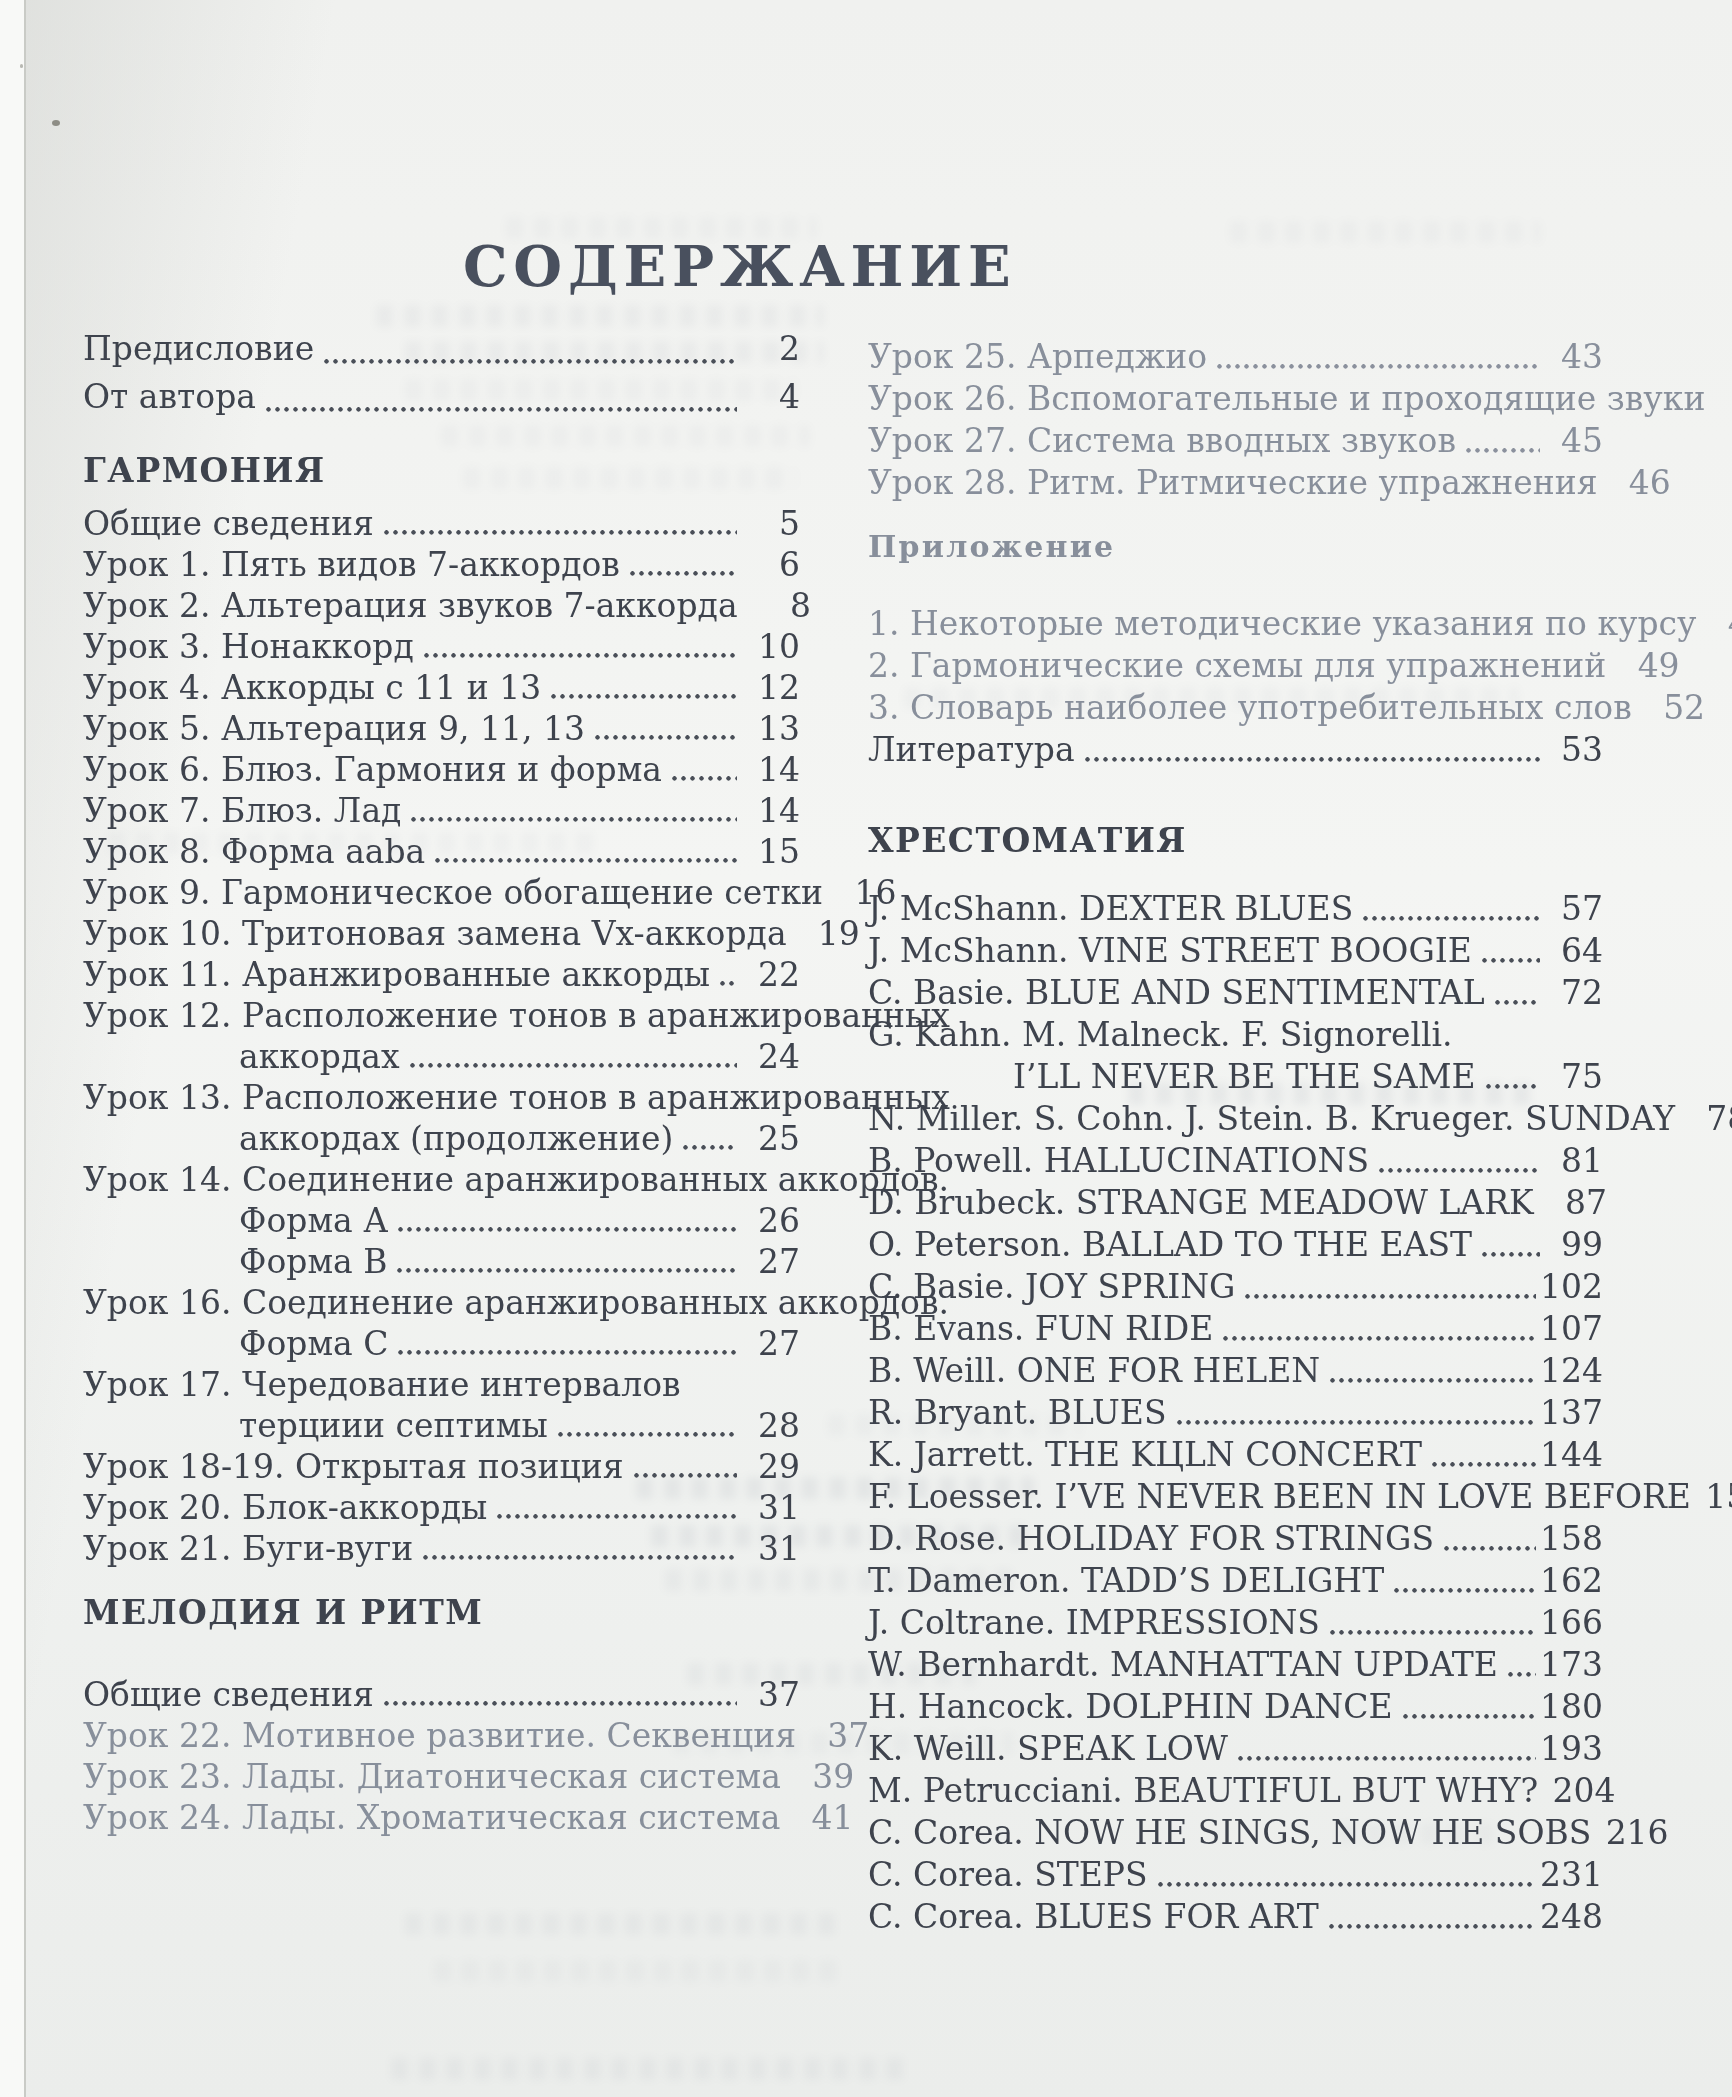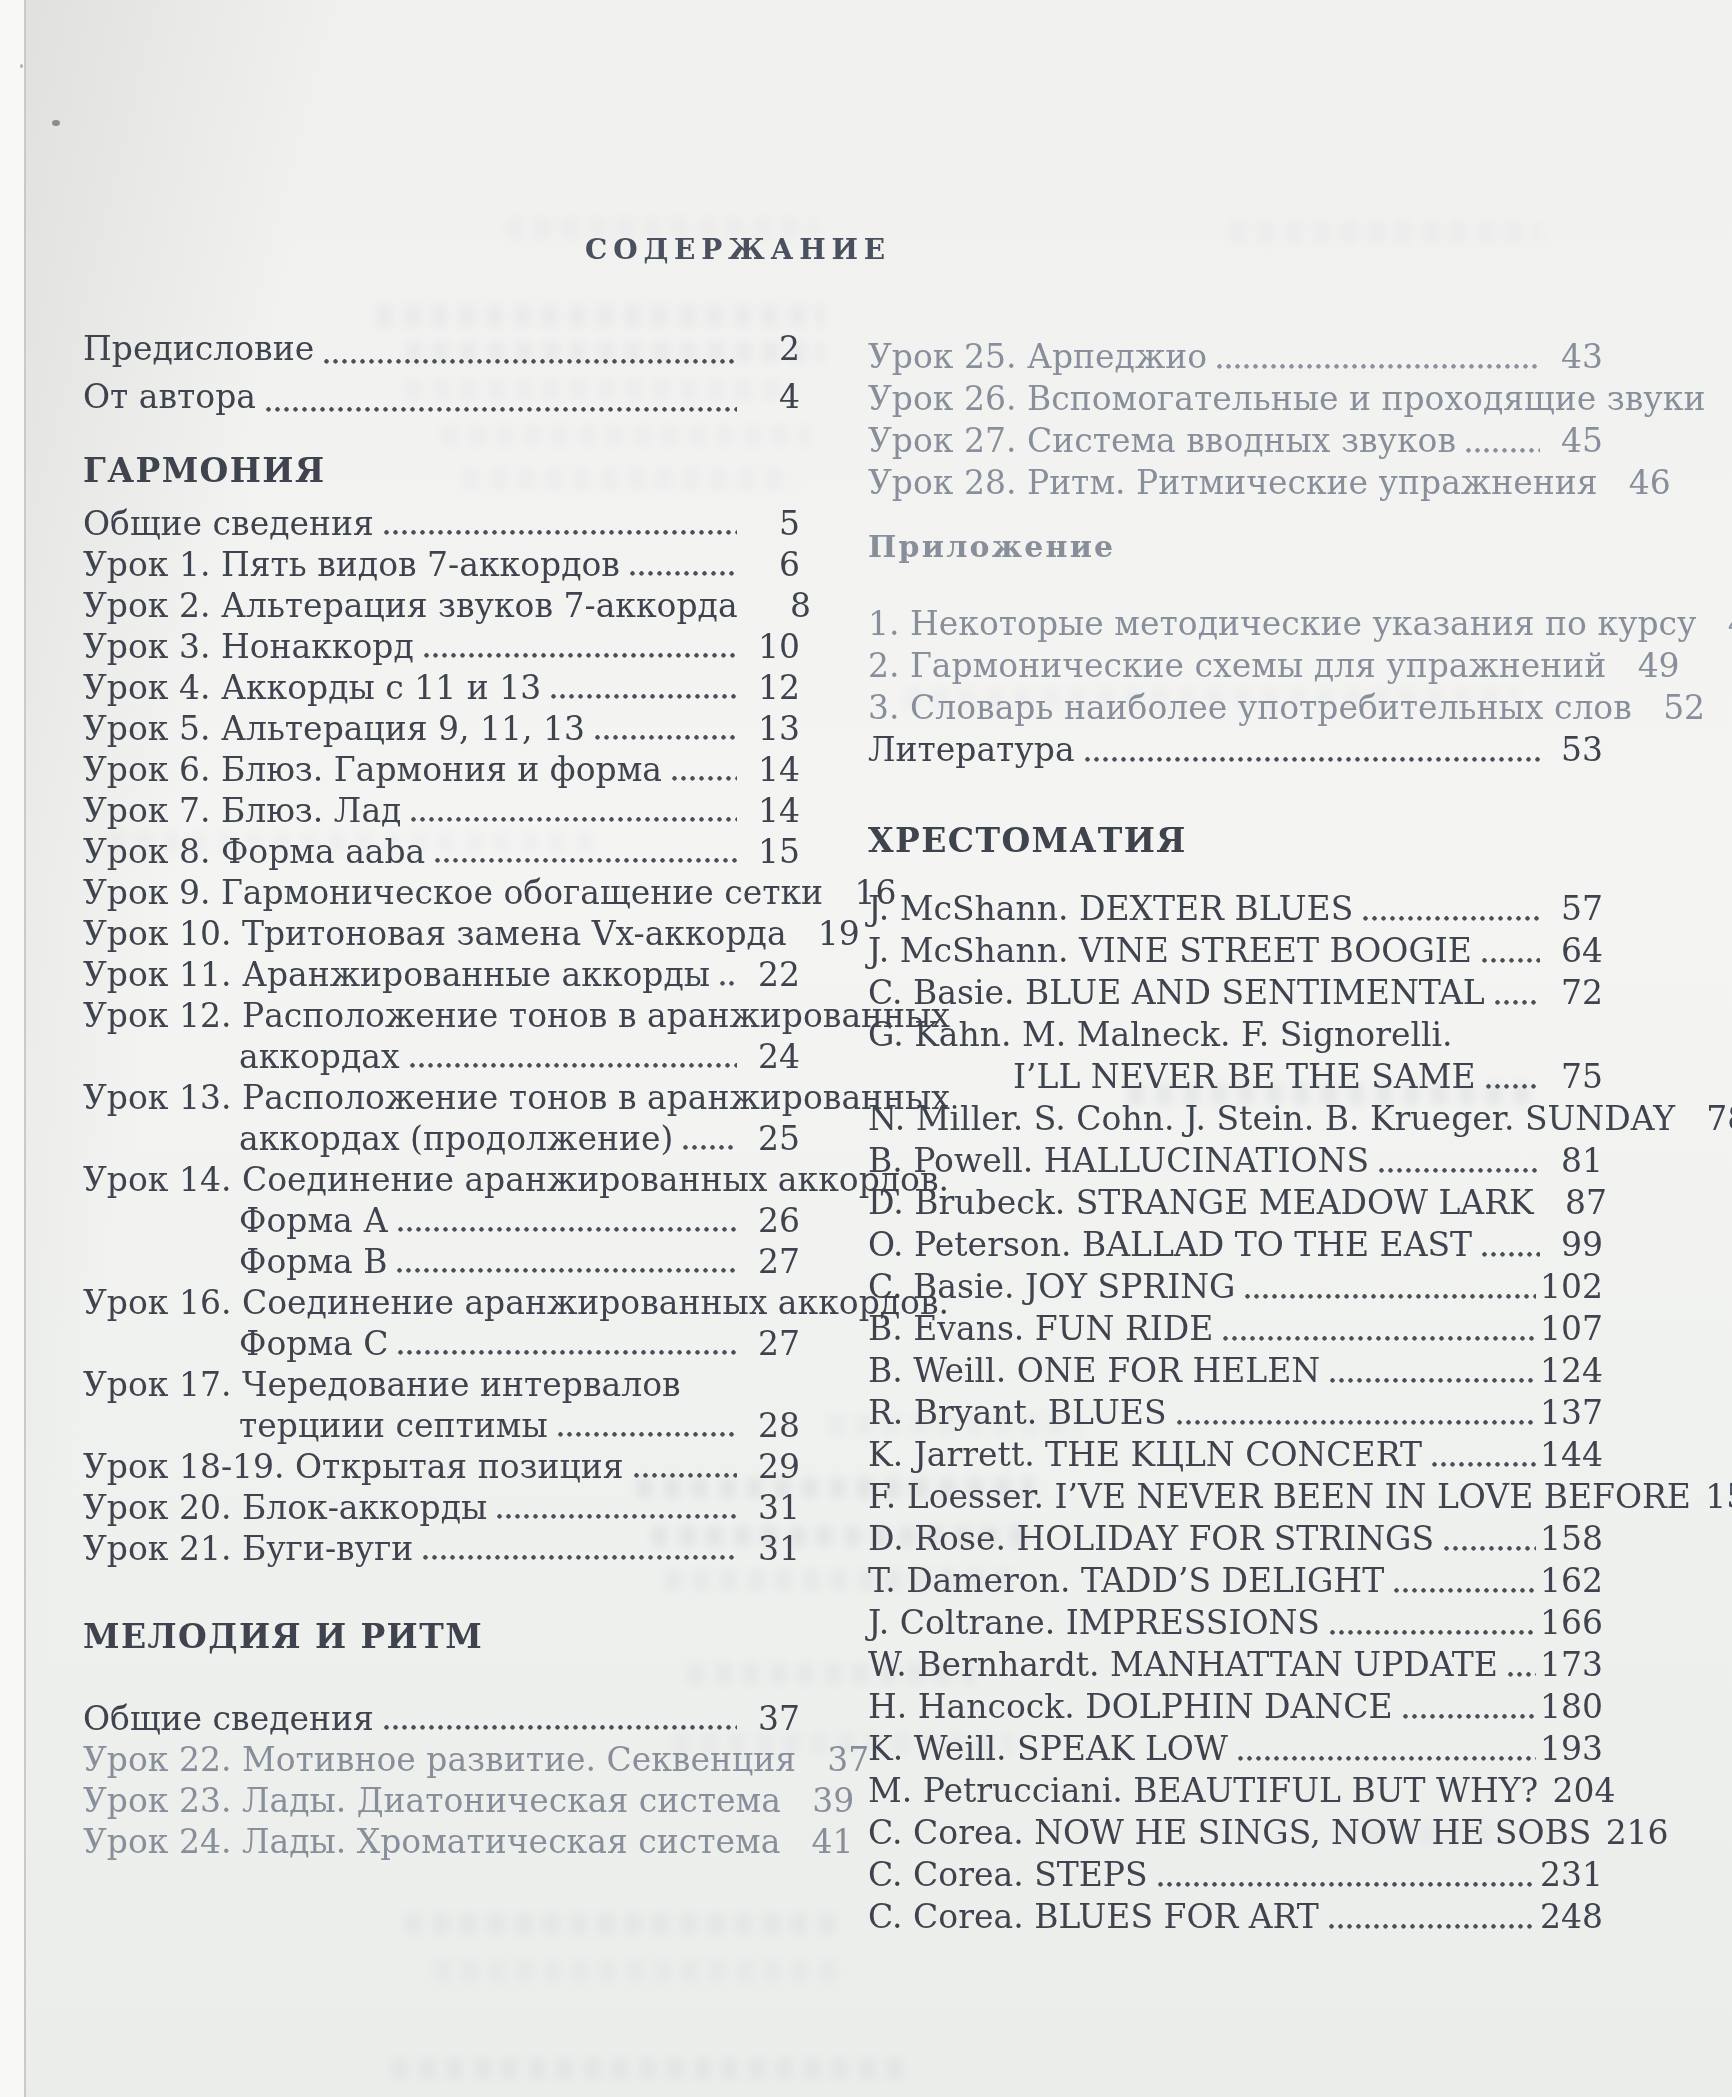--- a/index.html
+++ b/index.html
@@ -19,21 +19,21 @@
   .scan-strip{
     position:absolute;left:0;top:0;bottom:0;width:24px;
     background:#f8f9f7;border-right:2.2px solid #c9cbc6;
   }
   .speck{position:absolute;background:#8d8d85;border-radius:50%;}
   .speck.s1{left:52px;top:120px;width:8px;height:5.8px;}
   .speck.s2{left:19.5px;top:64px;width:3.6px;height:3.6px;opacity:.6;}
 
   .title{
     position:absolute;left:463px;top:233px;width:550px;
-    text-align:center;font-size:28px;font-weight:bold;
+    text-align:center;font-size:56px;font-weight:bold;
     letter-spacing:5.8px;color:#49505e;
   }
 
   .toc-col{position:absolute;}
   #left-col{left:83px;top:325px;width:717px;}
   #right-col{left:868px;top:336px;width:735px;}
 
   .toc-row{
     display:flex;align-items:baseline;
     height:41px;line-height:41px;font-size:33px;
@@ -51,21 +51,21 @@
   .cont{padding-left:156px;}
   #right-col .cont{padding-left:145px;}
 
   .toc-heading{
     font-weight:bold;font-size:33px;letter-spacing:1.4px;
     height:41px;line-height:41px;display:flex;align-items:baseline;
   }
   .h-app{font-size:30px;letter-spacing:2.2px;}
 
   
-  .mt30{margin-top:22px}.mt40{margin-top:29px}.mt43{margin-top:47px}.mt68{margin-top:49px}
+  .mt30{margin-top:22px}.mt40{margin-top:29px}.mt43{margin-top:23px}.mt68{margin-top:49px}
   .mb27{margin-bottom:36px}.mb37{margin-bottom:27px}.mb39{margin-bottom:12px}.mb56{margin-bottom:41px}
 
   .faded{color:#7a8290;--dot:#7d8492;filter:blur(0.4px);opacity:.88;}
 
   
   .ghost{
     position:absolute;height:22px;border-radius:3.6px;
     background:repeating-linear-gradient(90deg, rgba(112,120,138,.6) 0 17.4px, rgba(112,120,138,0) 17.4px 27.5px);
     filter:blur(4.3px);opacity:.10;pointer-events:none;
   }

